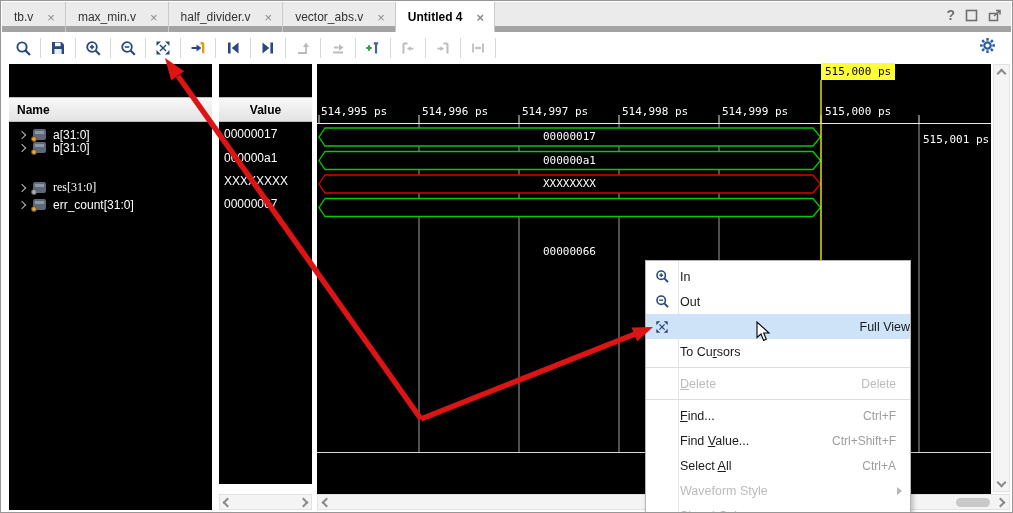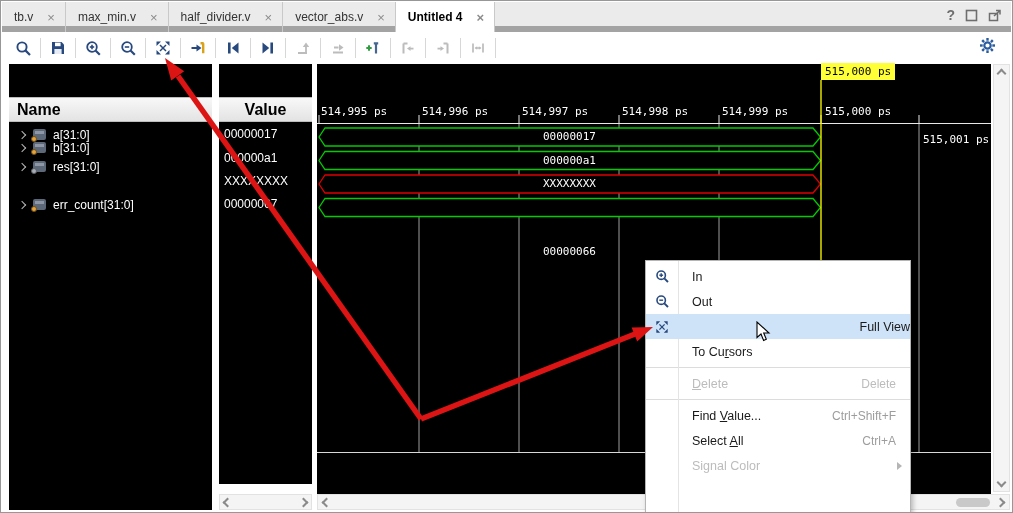--- a/index.html
+++ b/index.html
@@ -23,21 +23,21 @@
   .tbtn { width:26px; height:24px; display:flex; align-items:center; justify-content:center; }
   .tsep { width:1px; height:20px; background:#d7d7d7; margin:0 4px; }
   .gear { position:absolute; right:14px; top:3px; }
   
   .panel { position:absolute; background:#000; }
   #namePanel { left:8px;  top:63px; width:203px; height:446px; }
   #valuePanel{ left:218px; top:63px; width:93px;  height:420px; }
   #wavePanel { left:316px; top:63px; width:674px; height:446px; }
   .phead { position:absolute; left:0; right:0; top:33px; height:25px;
     background:linear-gradient(#f8f8f8,#e3e3e3); border-top:1px solid #bdbdbd;
-    border-bottom:1px solid #bdbdbd; color:#000; font-size:16px; font-weight:bold;
+    border-bottom:1px solid #bdbdbd; color:#000; font-size:12px; font-weight:bold;
     display:flex; align-items:center; }
   .phead.left { padding-left:8px; }
   .phead.center { justify-content:center; }
   .sigrow { position:absolute; left:0; width:100%; height:23px; display:flex;
     align-items:center; color:#fff; font-size:12px; }
   .chevr { width:6px; height:6px; border-right:1.6px solid #b8b8b8; border-top:1.6px solid #b8b8b8;
     transform:rotate(45deg); margin:0 8px 0 10px; flex:none; }
   .busicon { position:relative; width:13px; height:11px; background:#5d6878; border-radius:2px;
     margin-right:7px; flex:none; }
   .busicon::before { content:""; position:absolute; left:2px; top:2px; width:9px; height:3px;
@@ -65,21 +65,21 @@
   .chev.u { transform:rotate(135deg); }
   .chev.d { transform:rotate(-45deg); }
   .thumb { position:absolute; top:3px; height:9px; background:#c9c9c9; border-radius:5px; }
   
   .menu { position:absolute; left:644px; top:259px; width:266px; height:260px;
     background:#fff; border:1px solid #b5b5b5; box-shadow:2px 2px 5px rgba(0,0,0,.25);
     z-index:40; padding-top:3px; }
   .menu .gutterline { position:absolute; left:32px; top:0; bottom:0; width:1px; background:#e4e4e4; }
   .mitem { position:relative; height:25px; display:flex; align-items:center; font-size:12.5px; color:#1a1a1a; }
   .mitem .gut { width:32px; flex:none; display:flex; justify-content:center; }
-  .mitem .lbl { padding-left:14px; white-space:pre; }
+  .mitem .lbl { padding-left:2px; white-space:pre; }
   .mitem .lbl u { text-decoration:underline; }
   .mitem .short { margin-left:auto; padding-right:14px; color:#9d9d9d; font-size:12px; }
   .mitem.hl { background:#cfe3f8;justify-content:space-between; }
   .mitem.dis .lbl, .mitem.dis .short { color:#bcbcbc; }
   .msep { height:1px; background:#dcdcdc; margin:3px 0; }
   .subarrow { position:absolute; right:8px; top:9px; width:0; height:0;
     border-left:5px solid #b5b5b5; border-top:4px solid transparent; border-bottom:4px solid transparent; }
   .overlay { position:absolute; left:0; top:0; z-index:50; pointer-events:none; }
 </style>
 </head>
@@ -257,21 +257,21 @@
         </span>
       <span>a[31:0]</span>
     </div>
     <div class="sigrow" style="top:72px;">
       <span class="chevr"></span>
       <span class="busicon">
           <span class="dot"></span>
         </span>
       <span>b[31:0]</span>
     </div>
-    <div class="sigrow" style="top:91px;">
+    <div class="sigrow" style="top:112px;font-family:Liberation Serif, serif;">
       <span class="chevr"></span>
       <span class="busicon">
           <span class="dot gray"></span>
         </span>
       <span>res[31:0]</span>
     </div>
     <div class="sigrow" style="top:129px;">
       <span class="chevr"></span>
       <span class="busicon">
           <span class="dot"></span>
@@ -392,27 +392,37 @@
     </div>
     <div class="msep"></div>
     <div class="mitem dis">
       <span class="gut"></span>
       <span class="lbl"><span></span><u>D</u><span>elete</span></span>
       <span class="short">Delete</span>
     </div>
     <div class="msep"></div>
     <div class="mitem">
       <span class="gut"></span>
+      <span class="lbl"><span></span><u>F</u><span>ind...</span></span>
+      <span class="short">Ctrl+F</span>
+    </div>
+    <div class="mitem">
+      <span class="gut"></span>
       <span class="lbl"><span>Find </span><u>V</u><span>alue...</span></span>
       <span class="short">Ctrl+Shift+F</span>
     </div>
     <div class="mitem">
       <span class="gut"></span>
       <span class="lbl"><span>Select </span><u>A</u><span>ll</span></span>
       <span class="short">Ctrl+A</span>
+    </div>
+    <div class="mitem dis">
+      <span class="gut"></span>
+      <span class="lbl"><span>Waveform Style</span></span>
+      <span class="subarrow"></span>
     </div>
     <div class="mitem dis">
       <span class="gut"></span>
       <span class="lbl"><span>Signal Color</span></span>
       <span class="subarrow"></span>
     </div>
   </div>
 
   <svg class="overlay" width="1013" height="513">
     <line x1="420" y1="418" x2="177" y2="75" stroke="#dd1414" stroke-width="5.5"></line>

